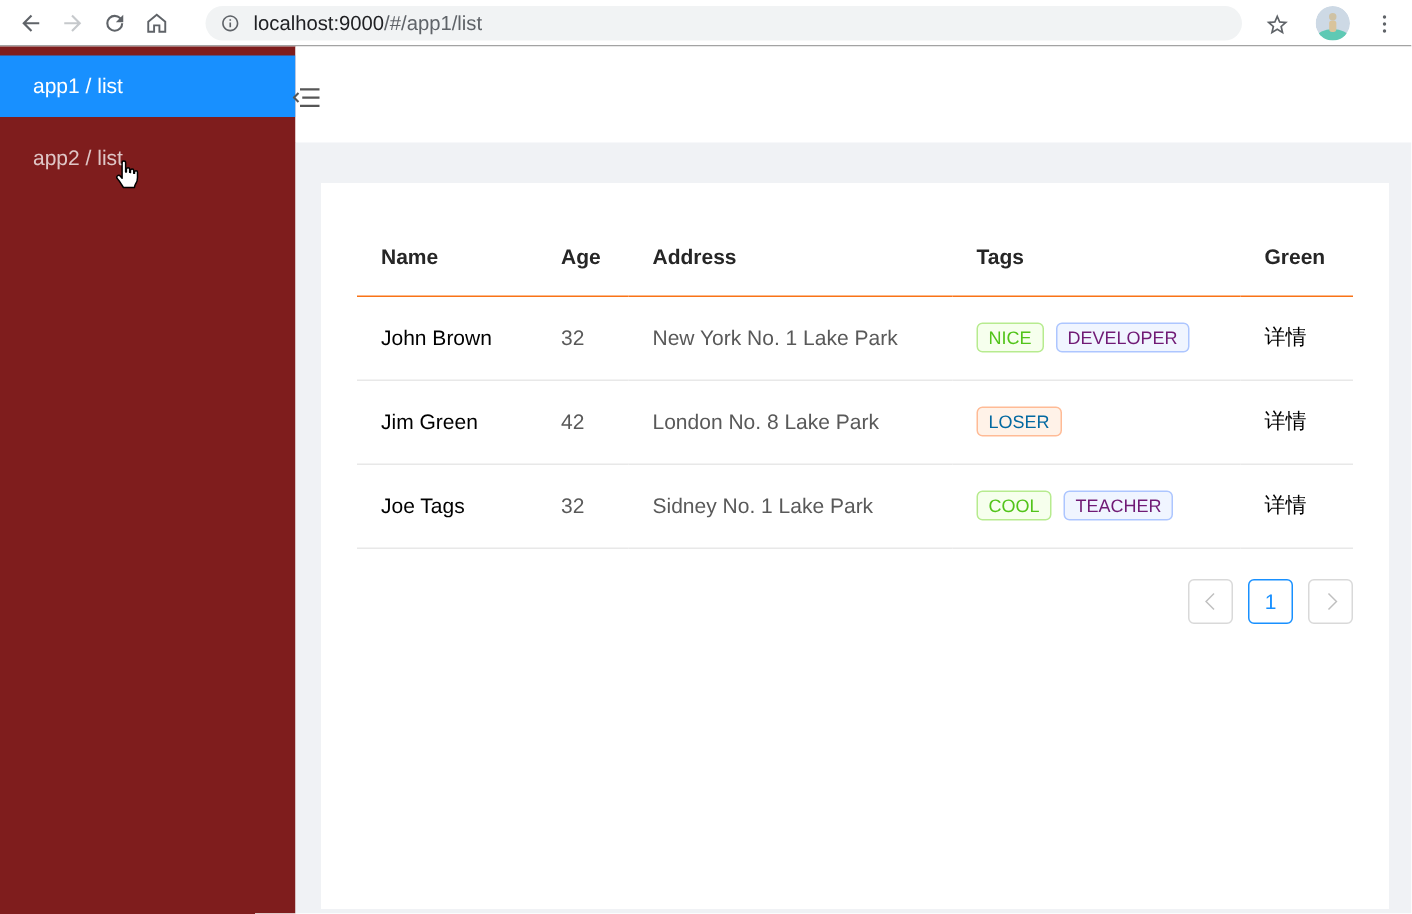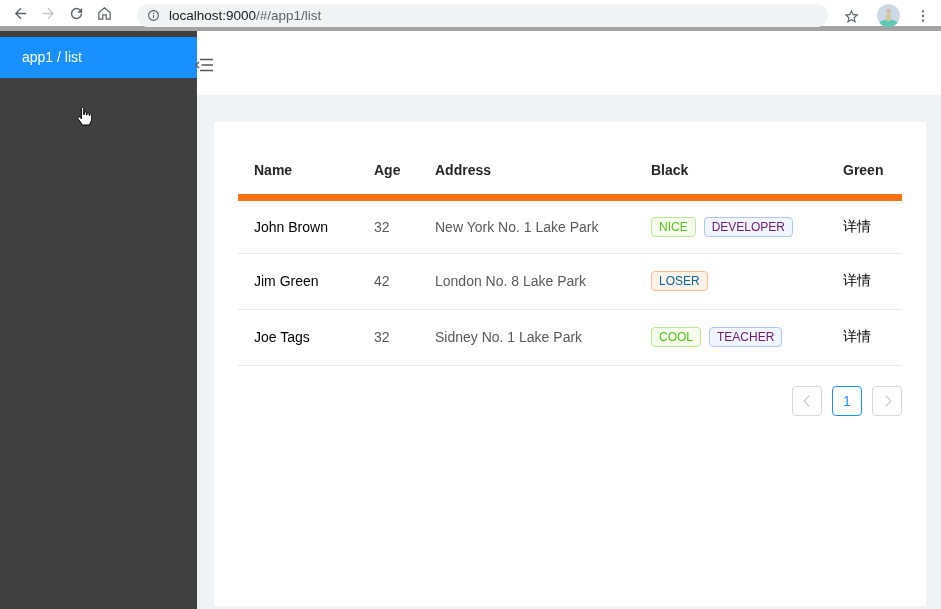--- a/index.html
+++ b/index.html
@@ -1,52 +1,52 @@
 <!DOCTYPE html>
 <html><head>
 <meta charset="utf-8">
 <style>
   * { margin:0; padding:0; box-sizing:border-box; }
   html,body { width:941px; height:609px; overflow:hidden; }
   body { font-family:"Liberation Sans", sans-serif; position:relative; background:#fff; }
 
   
   .chrome { position:absolute; left:0; top:0; width:941px; height:31px; background:#ffffff;
-            border-bottom:5px solid #a3a3a3; display:flex; align-items:center; }
+            border-bottom:1px solid #a3a3a3; display:flex; align-items:center; }
   .nav-btn { width:28px; height:28px; display:flex; align-items:center; justify-content:center; flex:0 0 auto; }
   .nav-btn svg { width:17px; height:17px; }
   .chrome .back { margin-left:6px; }
   .addr { position:absolute; left:137px; top:4px; width:691px; height:23px; background:#f1f3f4;
           border-radius:12px; display:flex; align-items:center; padding:0 10px; }
   .addr svg { width:13px; height:13px; flex:0 0 auto; margin-right:9px; }
   .addr .url { font-size:13.5px; color:#202124; white-space:nowrap; }
   .addr .url .path { color:#5f6368; }
   .star-btn { position:absolute; left:840px; top:5px; width:22px; height:22px; display:flex; align-items:center; justify-content:center; }
   .star-btn svg { width:17px; height:17px; }
   .avatar { position:absolute; left:877px; top:4px; width:23px; height:23px; border-radius:50%; overflow:hidden; }
   .kebab { position:absolute; left:913px; top:5px; width:20px; height:22px; display:flex; align-items:center; justify-content:center; }
 
   
-  .sidebar { position:absolute; left:0; top:31px; width:197px; height:578px; background:#404040; padding-top:6px; }
+  .sidebar { position:absolute; left:0; top:31px; width:197px; height:578px; background:#7f1d1d; padding-top:6px; }
   .menu-item { height:41px; line-height:41px; padding-left:22px; font-size:14px; color:rgba(255,255,255,0.75);
                cursor:pointer; white-space:nowrap; }
   .menu-item.active { background:#1890ff; color:#ffffff; }
   .menu-item + .menu-item { margin-top:7px; }
 
   .app-header { position:absolute; left:197px; top:31px; width:744px; height:64px; background:#ffffff; }
   .fold-trigger { position:absolute; left:195px; top:56px; width:19px; height:18px; z-index:10;
                   display:flex; align-items:center; justify-content:center; cursor:pointer; }
 
   .content { position:absolute; left:197px; top:95px; width:744px; height:514px; background:#f0f2f5; }
   .card { position:absolute; left:17px; top:27px; width:712px; height:484px; background:#ffffff; padding:24px; }
 
   
   table.grid { width:664px; border-collapse:collapse; table-layout:fixed; }
   table.grid th { text-align:left; font-size:14px; font-weight:700; color:#262626; height:51px;
-                  padding:0 16px; border-bottom:7px solid #f97316; }
+                  padding:0 16px; border-bottom:1px solid #f97316; }
   table.grid td { font-size:14px; color:#595959; height:56px; padding:0 16px; border-bottom:1px solid #e8e8e8; }
   .col-name { width:120px; } .col-age { width:61px; } .col-address { width:216px; }
   .col-tags { width:192px; } .col-action { width:75px; }
   a.row-link { color:#000000; text-decoration:none; cursor:pointer; }
   .tag { display:inline-block; font-size:12px; line-height:18px; padding:0 7px; border-radius:4px;
          border:1px solid; margin-right:8px; white-space:nowrap;text-align:center; }
   .tag-green   { color:#52c41a; background:#f6ffed; border-color:#b7eb8f; }
   .tag-geekblue{ color:#701a75; background:#f0f5ff; border-color:#adc6ff; }
   .tag-volcano { color:#0369a1; background:#fff2e8; border-color:#ffbb96; }
 
@@ -111,20 +111,21 @@
     <svg viewBox="0 0 24 24" fill="#5f6368" width="16" height="16">
         <circle cx="12" cy="5" r="1.7"></circle>
         <circle cx="12" cy="12" r="1.7"></circle>
         <circle cx="12" cy="19" r="1.7"></circle>
       </svg>
   </div>
 </div>
 
 <div class="sidebar">
   <div class="menu-item active">app1 / list</div>
+  <div class="menu-item">app2 / list</div>
 </div>
 
 <div class="app-header"></div>
 <div class="fold-trigger">
   <svg width="19" height="18" viewBox="0 0 19 18" fill="none" stroke="#565656" stroke-width="1.5">
     <path d="M5 3.5 H18"></path>
     <path d="M6.5 9 H18"></path>
     <path d="M5 14.5 H18"></path>
     <path d="M4 6 L1 9 L4 12" stroke-width="1.4"></path>
   </svg>
@@ -138,21 +139,21 @@
           <col class="col-age">
           <col class="col-address">
           <col class="col-tags">
           <col class="col-action">
       </colgroup>
       <thead>
         <tr>
           <th>Name</th>
           <th>Age</th>
           <th>Address</th>
-          <th>Black</th>
+          <th>Tags</th>
           <th>Green</th>
         </tr>
       </thead>
       <tbody>
         <tr>
           <td><a class="row-link">John Brown</a></td>
           <td>32</td>
           <td>New York No. 1 Lake Park</td>
           <td>
             <span class="tag tag-green">NICE</span><span class="tag tag-geekblue">DEVELOPER</span>

